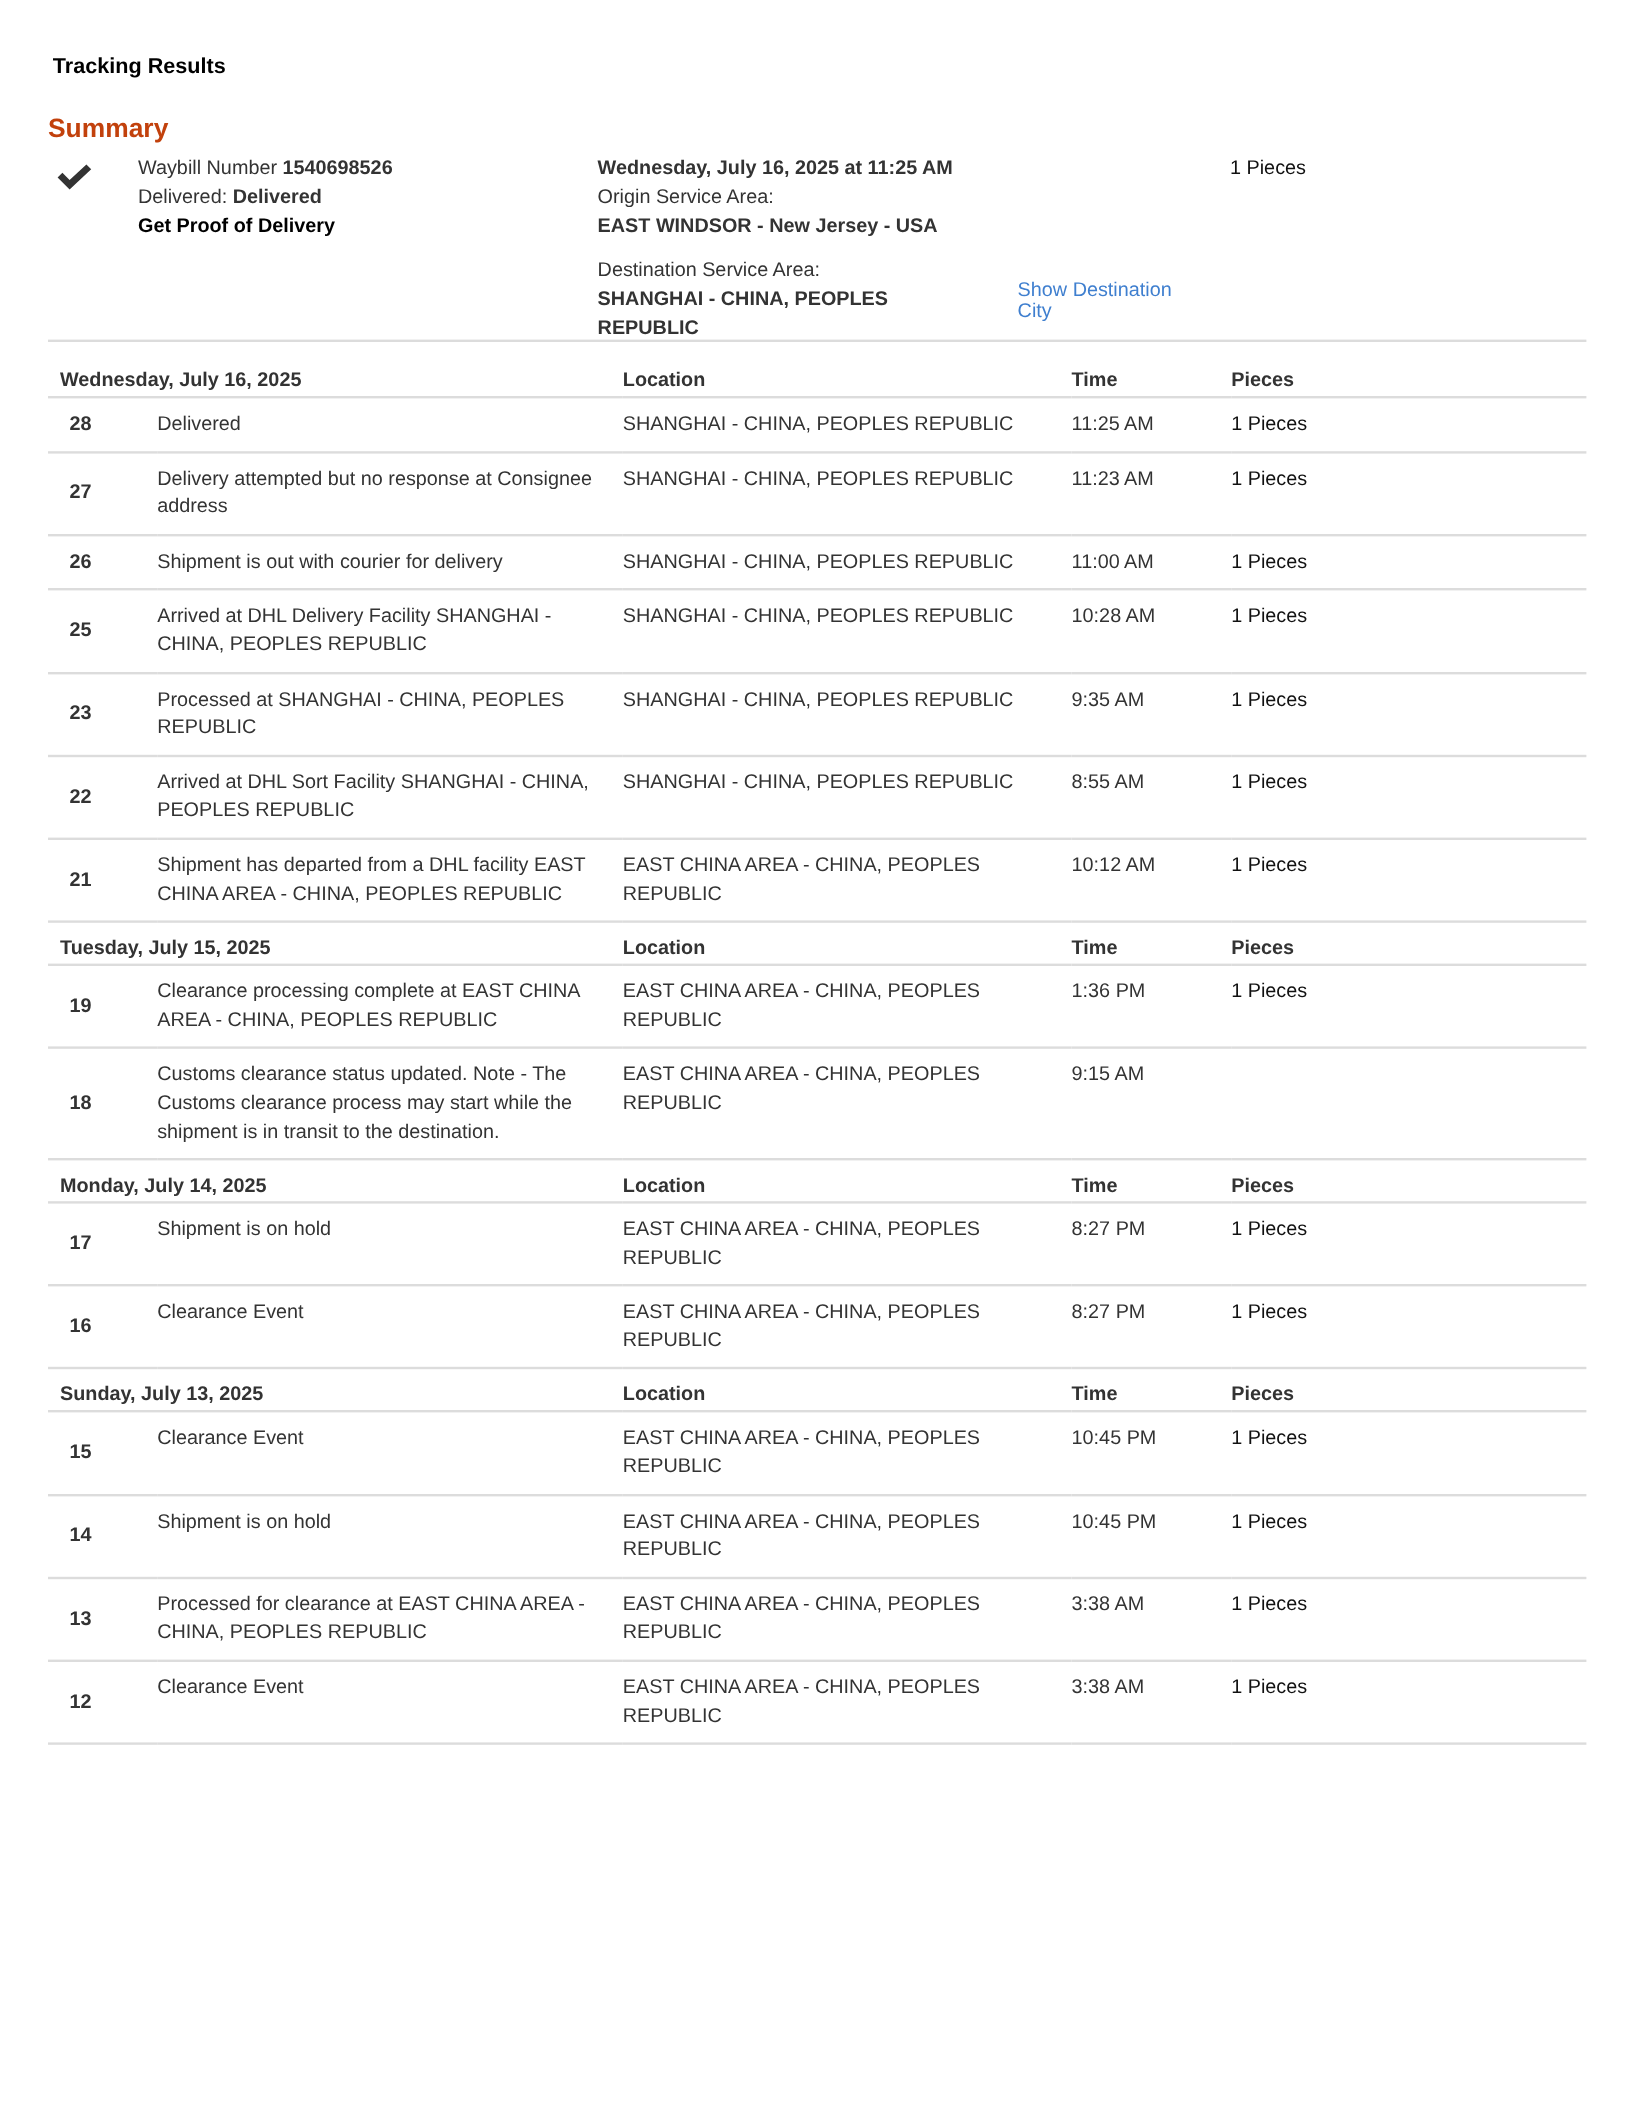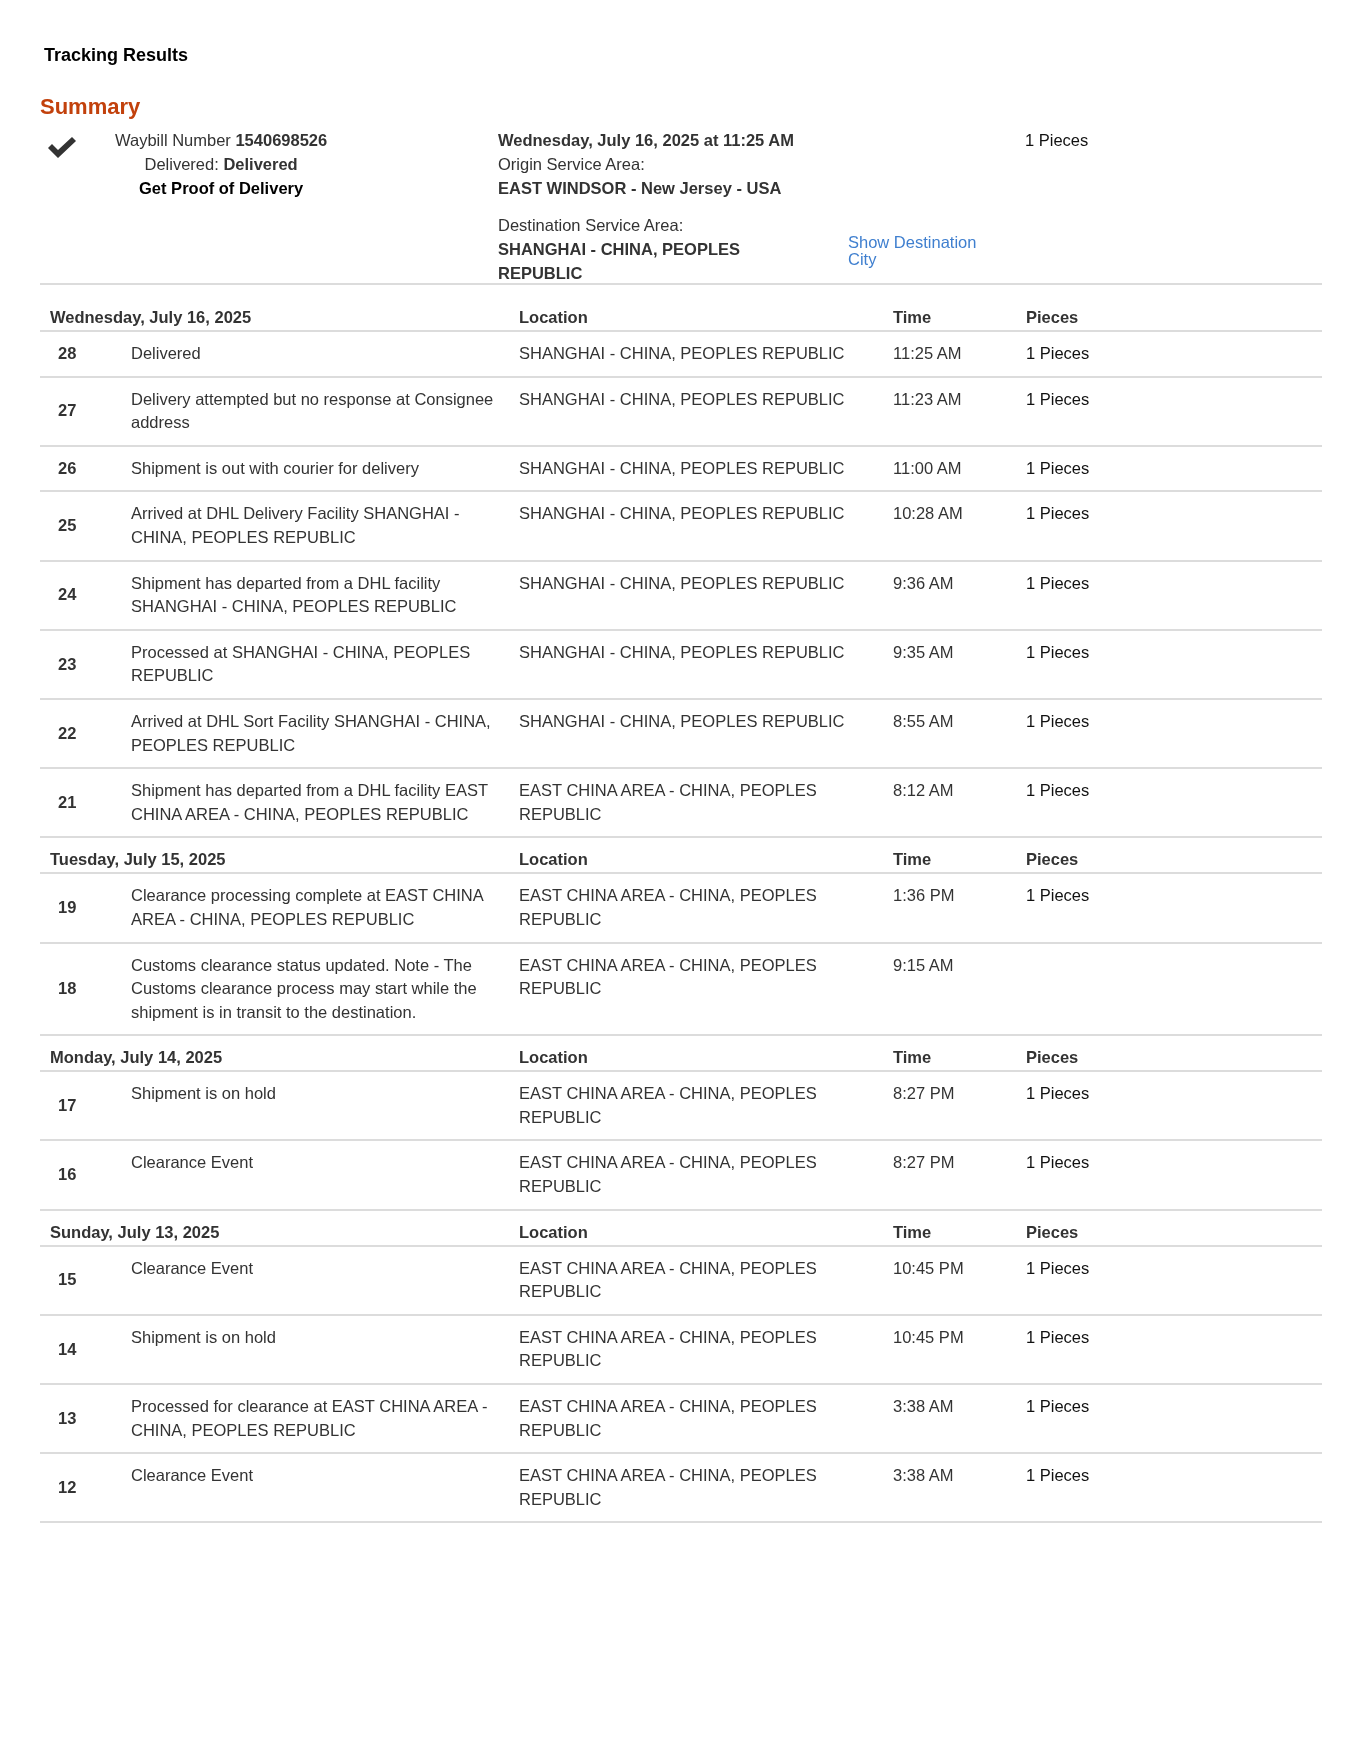--- a/index.html
+++ b/index.html
@@ -13,21 +13,21 @@
   }
   .summary-title {
     position: absolute; left: 40px; top: 94px;
     font-size: 22px; font-weight: bold; color: #c2410c; margin: 0;
   }
   .summary {
     position: absolute; left: 40px; top: 128px; width: 1282px; height: 155px;
     border-bottom: 2px solid #dcdcdc;
   }
   .check-icon { position: absolute; left: 6px; top: 8px; width: 32px; height: 24px; }
-  .sum-left { position: absolute; left: 75px; top: 0; font-size: 16.5px; line-height: 24px; text-align: center; }
+  .sum-left { position: absolute; left: 75px; top: 0; font-size: 16.5px; line-height: 24px; }
   .sum-mid { position: absolute; left: 458px; top: 0; font-size: 16.5px; line-height: 24px; width: 300px; }
   .sum-mid .gap { height: 13px; }
   .b { font-weight: bold; }
   .pod { font-weight: bold; color: #000; cursor: pointer; display: inline-block; }
   .dest-link {
     position: absolute; left: 808px; top: 106px; width: 150px;
     color: #3f7fcf; font-size: 16.5px; line-height: 17px; text-align: left; cursor: pointer;
   }
   .sum-pieces { position: absolute; left: 985px; top: 0; font-size: 16.5px; line-height: 24px; color: #111; }
 
@@ -119,45 +119,38 @@
     <td class="pcs">1 Pieces</td>
   </tr>
       <tr class="ev">
     <td class="num">25</td>
     <td class="desc">Arrived at DHL Delivery Facility SHANGHAI - CHINA, PEOPLES REPUBLIC</td>
     <td class="loc">SHANGHAI - CHINA, PEOPLES REPUBLIC</td>
     <td class="time">10:28 AM</td>
     <td class="pcs">1 Pieces</td>
   </tr>
       <tr class="ev">
-    <td class="num">24</td>
-    <td class="desc">Shipment has departed from a DHL facility SHANGHAI - CHINA, PEOPLES REPUBLIC</td>
-    <td class="loc">SHANGHAI - CHINA, PEOPLES REPUBLIC</td>
-    <td class="time">9:36 AM</td>
-    <td class="pcs">1 Pieces</td>
-  </tr>
-      <tr class="ev">
     <td class="num">23</td>
     <td class="desc">Processed at SHANGHAI - CHINA, PEOPLES REPUBLIC</td>
     <td class="loc">SHANGHAI - CHINA, PEOPLES REPUBLIC</td>
     <td class="time">9:35 AM</td>
     <td class="pcs">1 Pieces</td>
   </tr>
       <tr class="ev">
     <td class="num">22</td>
     <td class="desc">Arrived at DHL Sort Facility SHANGHAI - CHINA, PEOPLES REPUBLIC</td>
     <td class="loc">SHANGHAI - CHINA, PEOPLES REPUBLIC</td>
     <td class="time">8:55 AM</td>
     <td class="pcs">1 Pieces</td>
   </tr>
       <tr class="ev">
     <td class="num">21</td>
     <td class="desc">Shipment has departed from a DHL facility EAST CHINA AREA - CHINA, PEOPLES REPUBLIC</td>
     <td class="loc">EAST CHINA AREA - CHINA, PEOPLES REPUBLIC</td>
-    <td class="time">8:12 AM</td>
+    <td class="time">10:12 AM</td>
     <td class="pcs">1 Pieces</td>
   </tr>
       <tr class="date-head later">
     <td colspan="2" class="dh-date">Tuesday, July 15, 2025</td>
     <td>Location</td>
     <td>Time</td>
     <td>Pieces</td>
   </tr>
       <tr class="ev">
     <td class="num">19</td>

